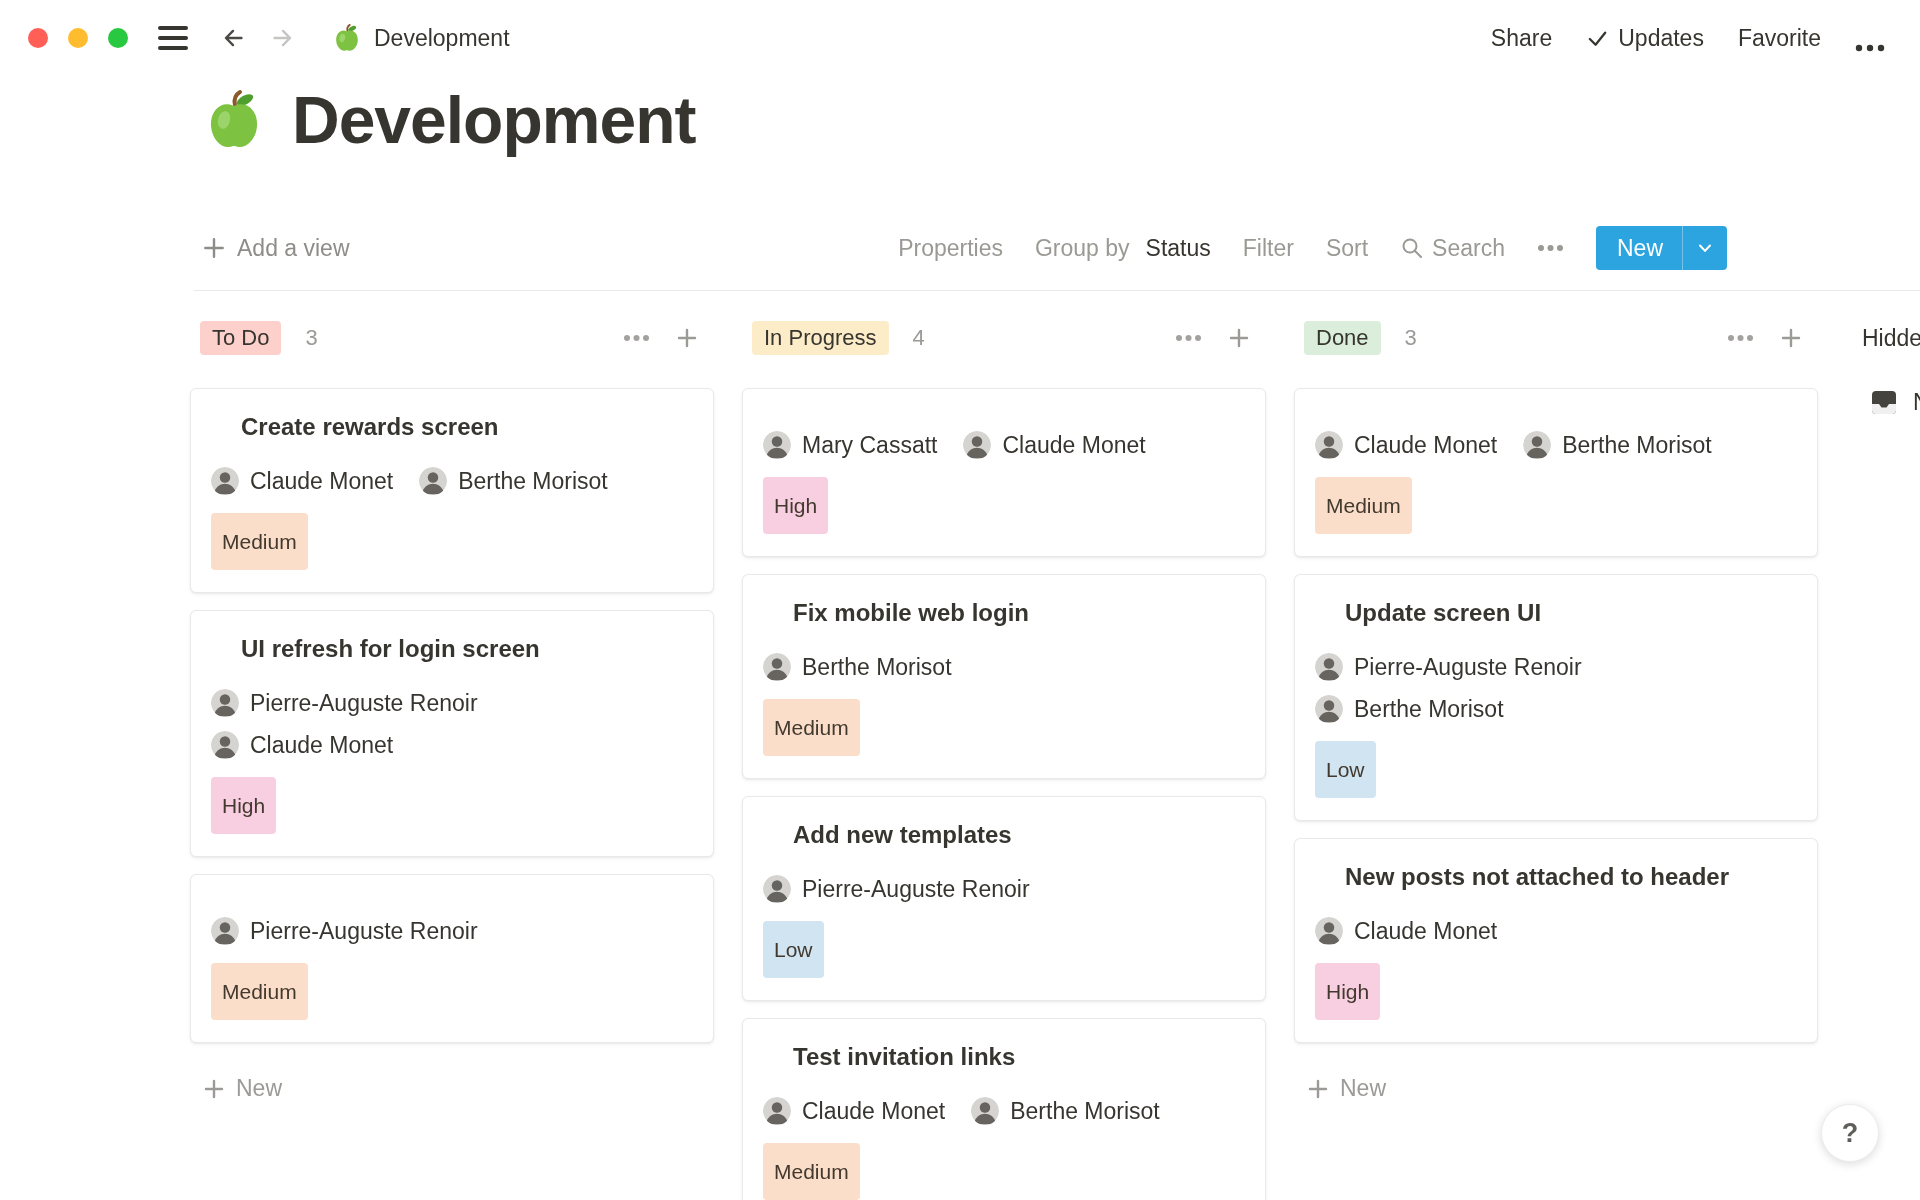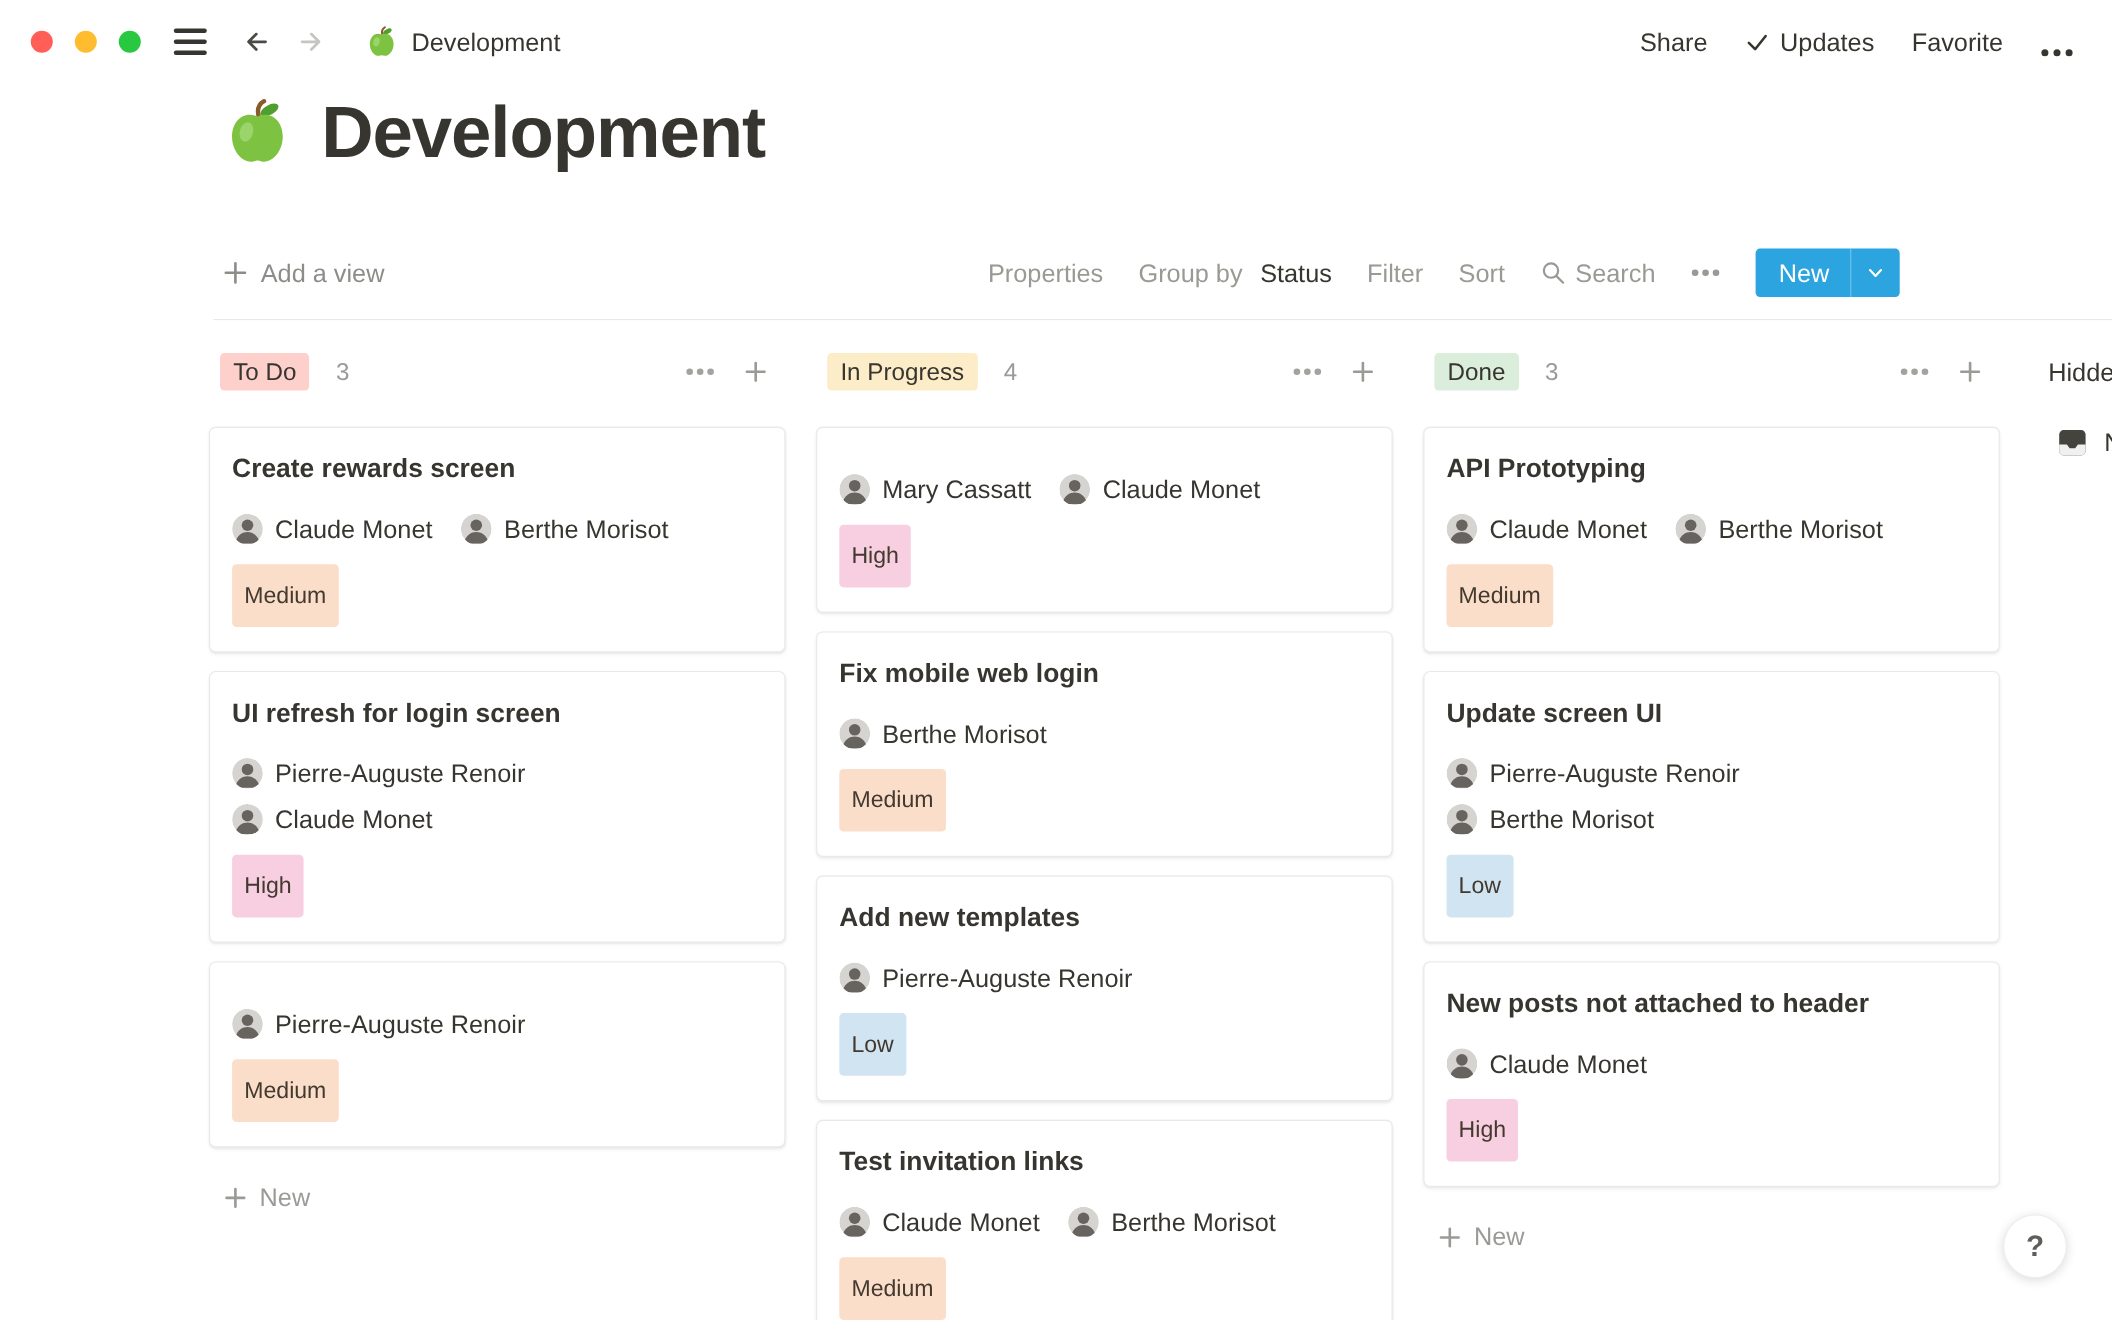--- a/index.html
+++ b/index.html
@@ -44,21 +44,21 @@
   .column { width:524px; flex:none; }
   .col-header { display:flex; align-items:center; height:40px; padding:0 10px; margin-bottom:30px; }
   .col-badge { font-size:22px; padding:4px 12px; border-radius:4px; color:#37352f; cursor:pointer; }
   .col-count { margin-left:24px; font-size:22px; color:#9b9a97; }
   .col-actions { margin-left:auto; display:flex; align-items:center; gap:26px; padding-right:6px; }
   .icon-btn { cursor:pointer; display:flex; align-items:center; }
   .cards { display:flex; flex-direction:column; gap:17px; }
   .card { background:#fff; border:1px solid #e9e9e7; border-radius:6px;
     box-shadow:0 1px 2px rgba(15,15,15,0.06), 0 2px 4px rgba(15,15,15,0.04);
     padding:20px 20px 22px; cursor:pointer; }
-  .card-title { font-size:24px; font-weight:600; line-height:36px; color:#37352f; }
+  .card-title { font-size:24px; font-weight:600; line-height:36px; color:#37352f;margin-left:30px; }
   .assignee-rows { display:flex; flex-direction:column; gap:14px; margin-top:22px; }
   .assignee-row { display:flex; align-items:center; gap:26px; flex-wrap:nowrap; }
   .assignee { display:flex; align-items:center; gap:11px; }
   .avatar { width:28px; height:28px; border-radius:50%; overflow:hidden; flex:none; }
   .assignee-name { font-size:23px; color:#37352f; white-space:nowrap; }
   .priority-badge { display:inline-block; margin-top:18px; font-size:21px; line-height:25px;
     padding:16px 11px; border-radius:4px; color:#43392f; }
   .new-row { display:flex; align-items:center; gap:11px; margin-top:32px; padding-left:13px;
     color:#9b9a97; font-size:23px; cursor:pointer; }
 
@@ -394,21 +394,20 @@
           </span>
         <span class="icon-btn">
             <svg width="22" height="22" viewBox="0 0 22 22">
     <path d="M11 3 V19 M3 11 H19" stroke="#9b9a97" stroke-width="2.4" stroke-linecap="round"></path>
   </svg>
           </span>
       </span>
     </div>
     <div class="cards">
         <div class="card">
-    <div class="card-title">API Prototyping</div>
     <div class="assignee-rows">
             <div class="assignee-row">
               <span class="assignee">
     <span class="avatar"><svg viewBox="0 0 32 32" width="28" height="28">
     <circle cx="16" cy="16" r="16" fill="#d6d4d1"></circle>
     <circle cx="16" cy="12" r="6" fill="#676460"></circle>
     <path d="M3 31 C5 22 11 19 16 19 C21 19 27 22 29 31 Z" fill="#676460"></path>
   </svg></span>
     <span class="assignee-name">Claude Monet</span>
   </span>

